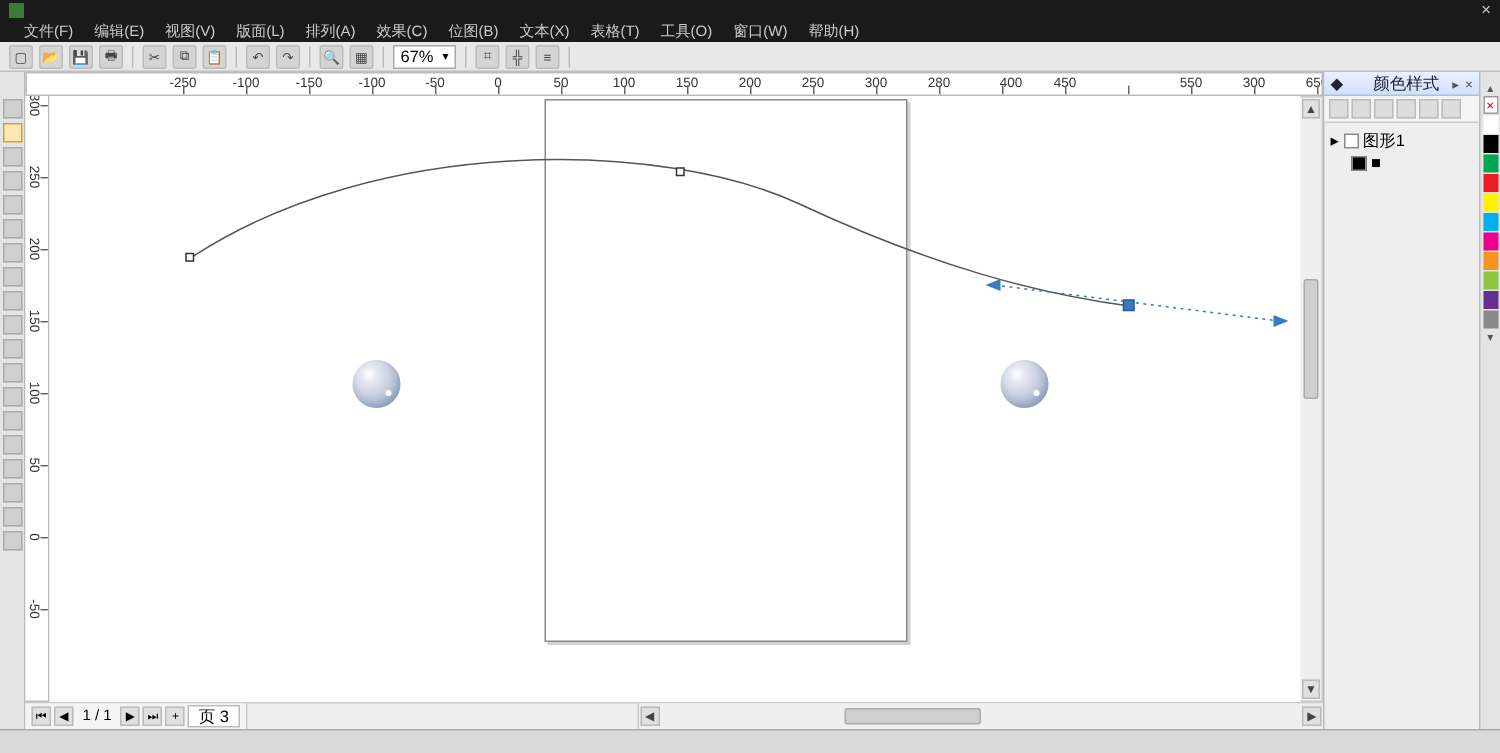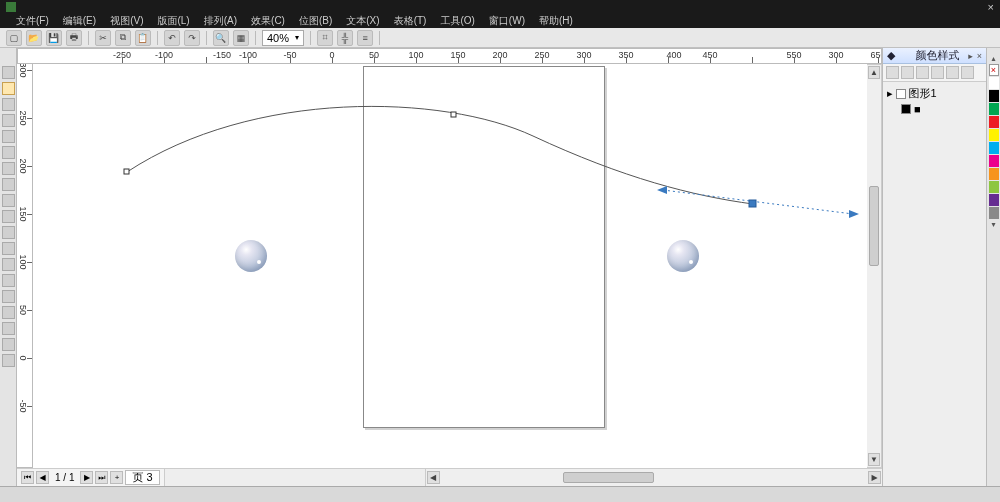--- a/index.html
+++ b/index.html
@@ -133,21 +133,21 @@
   <span class="tool-ic">⧉</span>
   <span class="tool-ic">📋</span>
   <span class="sep"></span>
   <span class="tool-ic">↶</span>
   <span class="tool-ic">↷</span>
   <span class="sep"></span>
   <span class="tool-ic">🔍</span>
   <span class="tool-ic">▦</span>
   <span class="sep"></span>
   <span class="zoom-combo">
-    <span>40%</span>
+    <span>67%</span>
     <span style="margin-left:6px;font-size:8px;">▾</span>
   </span>
   <span class="sep"></span>
   <span class="tool-ic">⌗</span>
   <span class="tool-ic">╬</span>
   <span class="tool-ic">≡</span>
   <span class="sep"></span>
 </div>
 
 <div class="toolbar-b">
@@ -188,41 +188,41 @@
   <span class="sm-ic"></span>
   <span class="sep"></span>
   <span class="sm-ic"></span>
 </div>
 
 <div class="hruler" id="hruler">
     <span class="rnum" style="left: 104px;">-250</span>
     <span class="rtick" style="left: 104px;"></span>
     <span class="rnum" style="left: 146px;">-100</span>
     <span class="rtick" style="left: 146px;"></span>
-    <span class="rnum" style="left: 204px;">-150</span>
+    <span class="rnum" style="left: 188px;">-150</span>
     <span class="rtick" style="left: 188px;"></span>
     <span class="rnum" style="left: 230px;">-100</span>
     <span class="rtick" style="left: 230px;"></span>
     <span class="rnum" style="left: 272px;">-50</span>
     <span class="rtick" style="left: 272px;"></span>
     <span class="rnum" style="left: 314px;">0</span>
     <span class="rtick" style="left: 314px;"></span>
     <span class="rnum" style="left: 356px;">50</span>
     <span class="rtick" style="left: 356px;"></span>
     <span class="rnum" style="left: 398px;">100</span>
     <span class="rtick" style="left: 398px;"></span>
     <span class="rnum" style="left: 440px;">150</span>
     <span class="rtick" style="left: 440px;"></span>
     <span class="rnum" style="left: 482px;">200</span>
     <span class="rtick" style="left: 482px;"></span>
     <span class="rnum" style="left: 524px;">250</span>
     <span class="rtick" style="left: 524px;"></span>
     <span class="rnum" style="left: 566px;">300</span>
     <span class="rtick" style="left: 566px;"></span>
-    <span class="rnum" style="left: 608px;">350</span>
+    <span class="rnum" style="left: 608px;">280</span>
     <span class="rtick" style="left: 608px;"></span>
     <span class="rnum" style="left: 656px;">400</span>
     <span class="rtick" style="left: 650px;"></span>
     <span class="rnum" style="left: 692px;">450</span>
     <span class="rtick" style="left: 692px;"></span>
     <span class="rnum" style="left: 734px; margin-top: 46px;">500</span>
     <span class="rtick" style="left: 734px;"></span>
     <span class="rnum" style="left: 776px;">550</span>
     <span class="rtick" style="left: 776px;"></span>
     <span class="rnum" style="left: 818px;">300</span>

